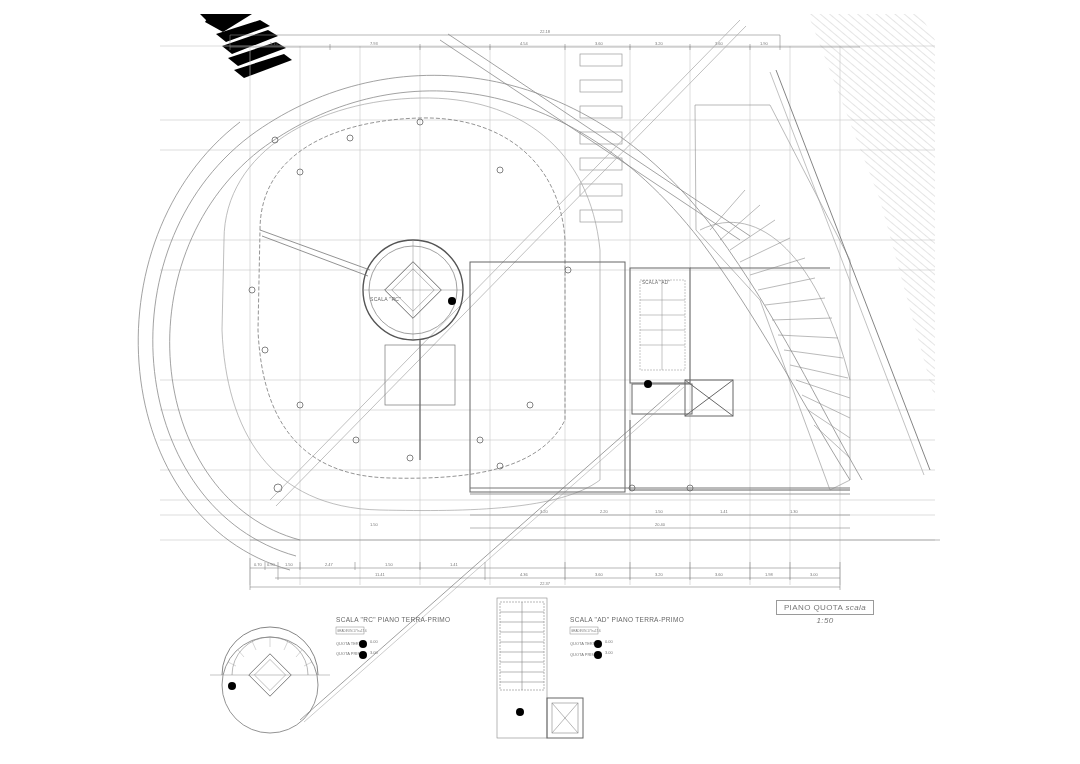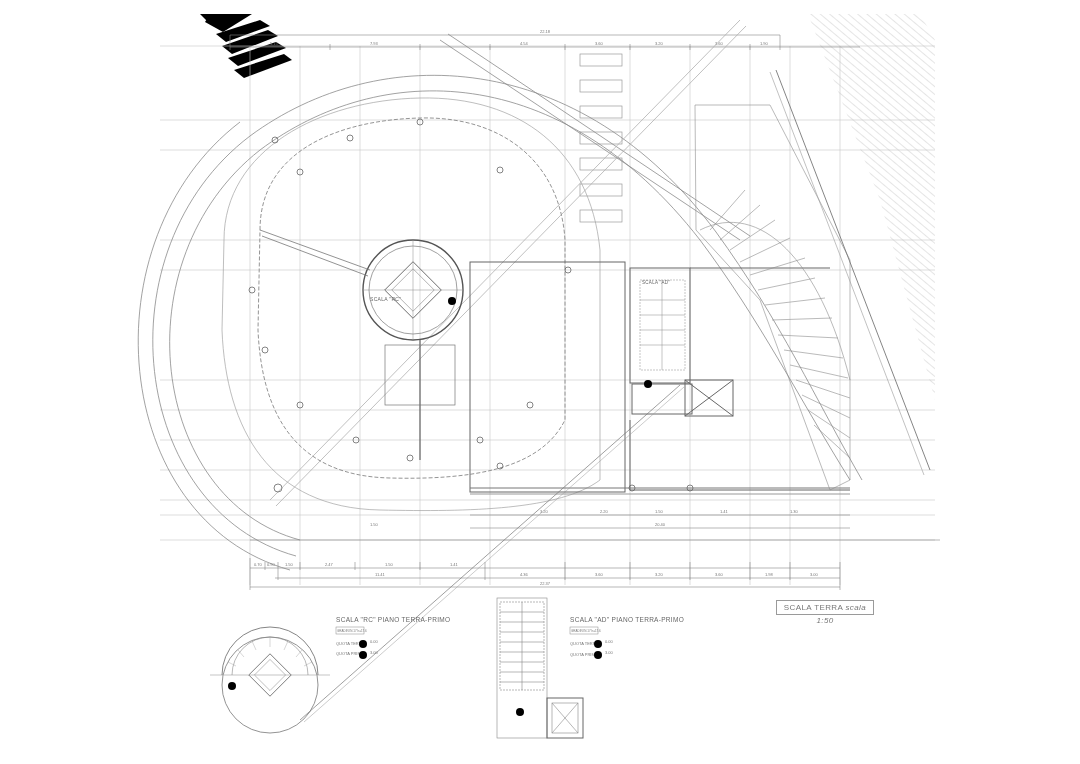--- a/index.html
+++ b/index.html
@@ -302,15 +302,15 @@
   <text class="dim" x="605" y="643">0.00</text>
   <text class="dim" x="570" y="656">QUOTA PRIMO</text>
   <circle cx="598" cy="655" r="4" fill="#000"></circle>
   <text class="dim" x="605" y="654">3.00</text>
 
   <circle cx="452" cy="301" r="4" fill="#000"></circle>
   <circle cx="648" cy="384" r="4" fill="#000"></circle>
 </svg>
 
 <div class="title-box">
-  <span style="font-style:normal">SCALA TERRA</span>
+  <span style="font-style:normal">PIANO QUOTA</span>
   <span>scala 1:50</span>
 </div>
 
 </body></html>

